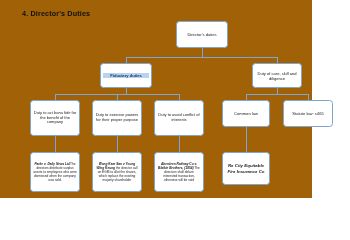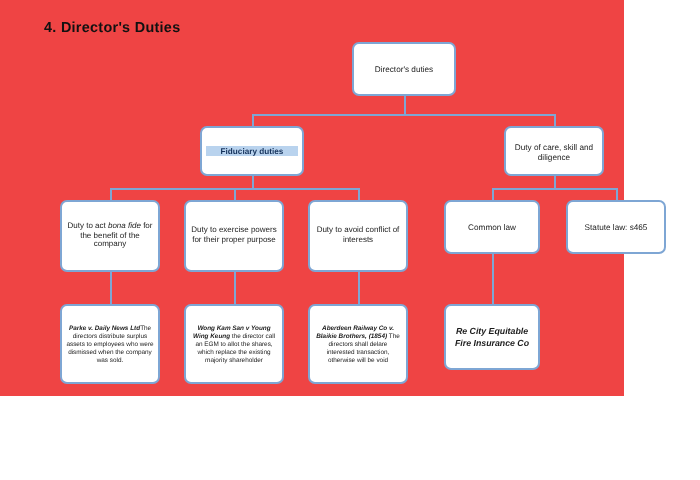--- a/index.html
+++ b/index.html
@@ -12,21 +12,21 @@
     height: 198px;
     overflow: hidden;
     font-family: "Liberation Sans", sans-serif;
     color: #1a1a1a;
     position: relative;
   }
   #page {
     position: relative;
     width: 312px;
     height: 198px;
-    background: #ef4444;
+    background: #a16207;
   }
 
   
   .doc-title {
     position: absolute;
     left: 22px;
     top: 9px;
     font-size: 7.2px;
     font-weight: bold;
     letter-spacing: 0.15px;

